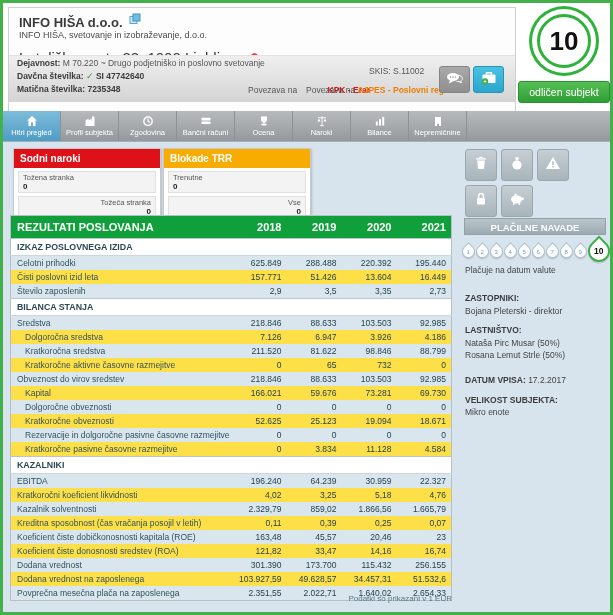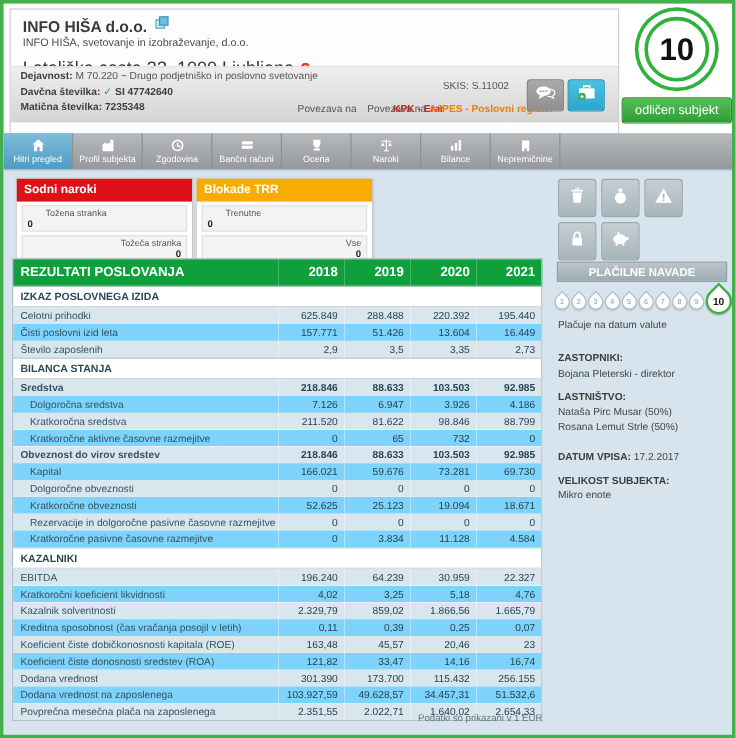--- a/index.html
+++ b/index.html
@@ -39,35 +39,35 @@
   .ticon{height:12px;display:flex;align-items:center;}
 
   
   .content{position:absolute;left:0;top:138px;width:607px;height:471px;background:#d7e4ed;border-top:1px solid #9fb3bf;}
 
   .statbox{position:absolute;width:146px;height:66px;background:#fff;border:1px solid #c9c9c9;box-shadow:1px 1px 2px rgba(0,0,0,.18);}
   .statbox .title{height:19px;line-height:19px;color:#fff;font-weight:bold;font-size:10px;padding-left:6px;}
   .statbox.sodni .title{background:#de1118;}
   .statbox.blokade .title{background:#f8ac00;}
   .panel{margin:3px 4px 0;background:#f3f3f3;border:1px solid #e0e0e0;padding:1px 4px;height:18px;}
-  .panel .plabel{display:block;font-size:7.5px;color:#555;margin-left:15px;}
+  .panel .plabel{display:block;font-size:7.5px;color:#555;}
   .panel .pvalue{display:block;font-size:8px;color:#222;font-weight:bold;}
   .panel.right{text-align:right;}
 
   
   .rtable{position:absolute;left:7px;top:212px;border-collapse:collapse;table-layout:fixed;width:442px;font-size:8.5px;border:1px solid #b3c0c8;background:#fff;}
   .rtable col.c0{width:221px;} .rtable col.cy{width:55px;}
   .rtable thead th{background:#0fa03c;color:#fff;height:22px;font-size:11px;text-align:right;padding:0 5px 0 0;}
   .rtable thead th.t{text-align:left;padding-left:6px;}
   .rtable td{height:14px;padding:0 5px 0 6px;color:#33525f;white-space:nowrap;overflow:hidden;}
   .rtable td.num{text-align:right;color:#27424e;}
   .rtable tr.shade td{background:#d9e6ee;}
-  .rtable tr.plain td{background:#7dd3fc;margin-top:40px;}
+  .rtable tr.plain td{background:#fde047;margin-top:40px;}
   .rtable tr.section td{background:#fff;font-weight:bold;color:#2c4854;font-size:8.8px;height:16px;border-top:1px solid #b9c6ce;border-bottom:1px solid #ccd7dd;}
-  .rtable tr.bold td{font-weight:bold;}
+  .rtable tr.bold td{font-weight:normal;}
   .rtable tr.indent td:first-child{padding-left:14px;}
   .footnote{position:absolute;left:7px;top:591px;width:442px;text-align:right;font-size:8px;color:#5a7482;}
 
   
   .tool{position:absolute;width:30px;height:30px;background:linear-gradient(#c5ced3,#a8b5bb);border:1px solid #9aa7ad;border-radius:3px;display:flex;align-items:center;justify-content:center;cursor:pointer;}
   .pnbar{position:absolute;left:461px;top:215px;width:142px;height:17px;background:linear-gradient(#bac5ca,#9cabb2);border:1px solid #93a2aa;color:#fff;font-weight:bold;font-size:9.5px;text-align:center;line-height:17px;box-sizing:border-box;}
   .drops{position:absolute;left:459px;top:236px;width:148px;height:24px;display:flex;align-items:center;gap:1px;}
   .drop{width:11px;height:11px;border:1px solid #b0bec6;background:#fafdfe;border-radius:0 50% 50% 50%;transform:rotate(45deg);display:flex;align-items:center;justify-content:center;flex:none;box-shadow:1px 1px 1px rgba(0,0,0,.12);}
   .drop span{transform:rotate(-45deg);font-size:6px;color:#8a9aa3;}
   .drop.big{width:18px;height:18px;border:2px solid #3fae49;background:#fff;}

